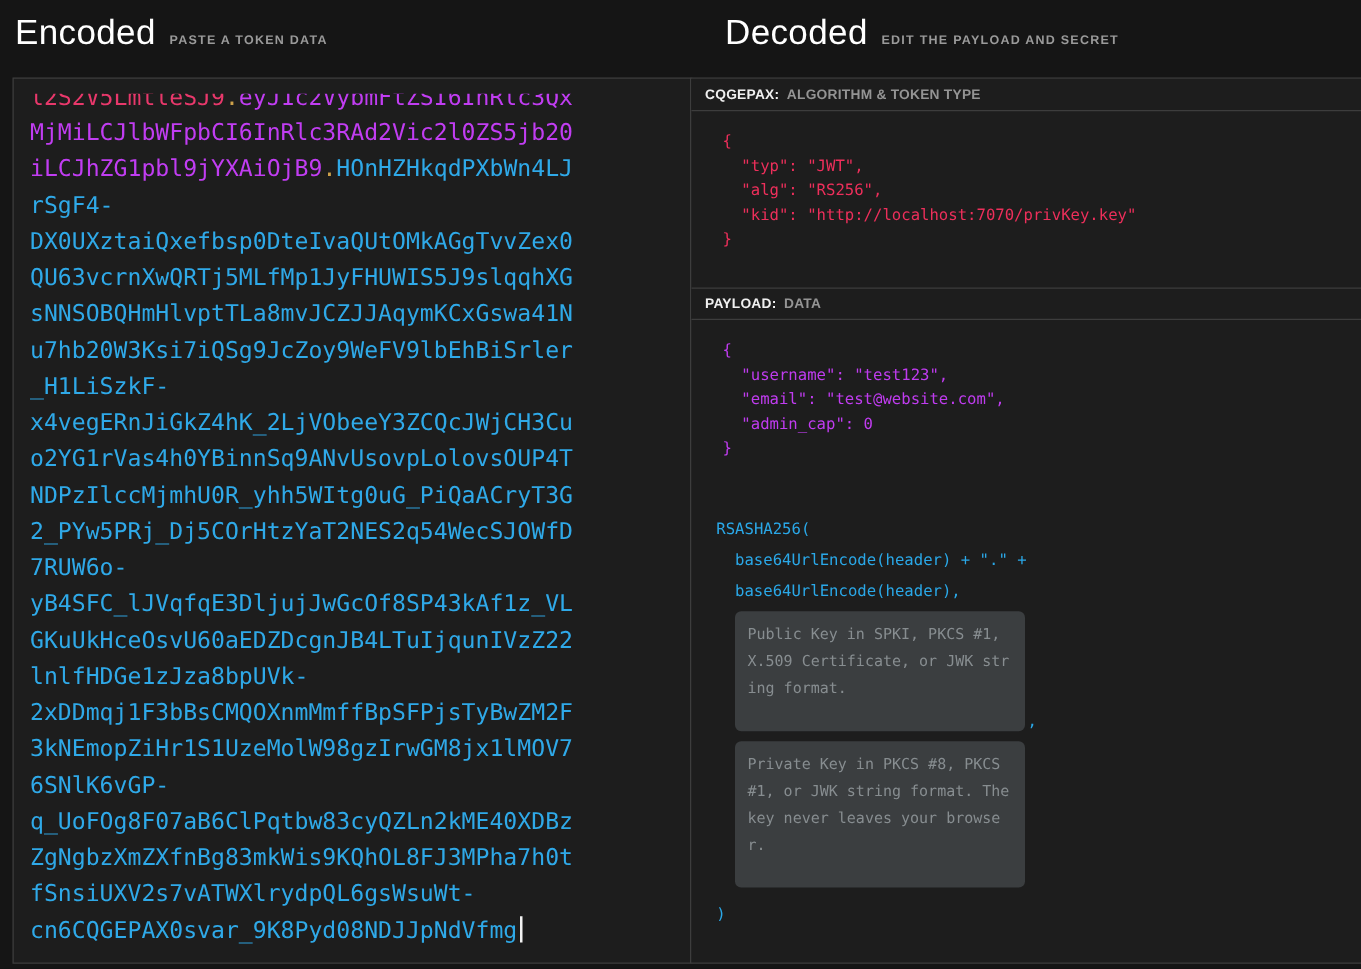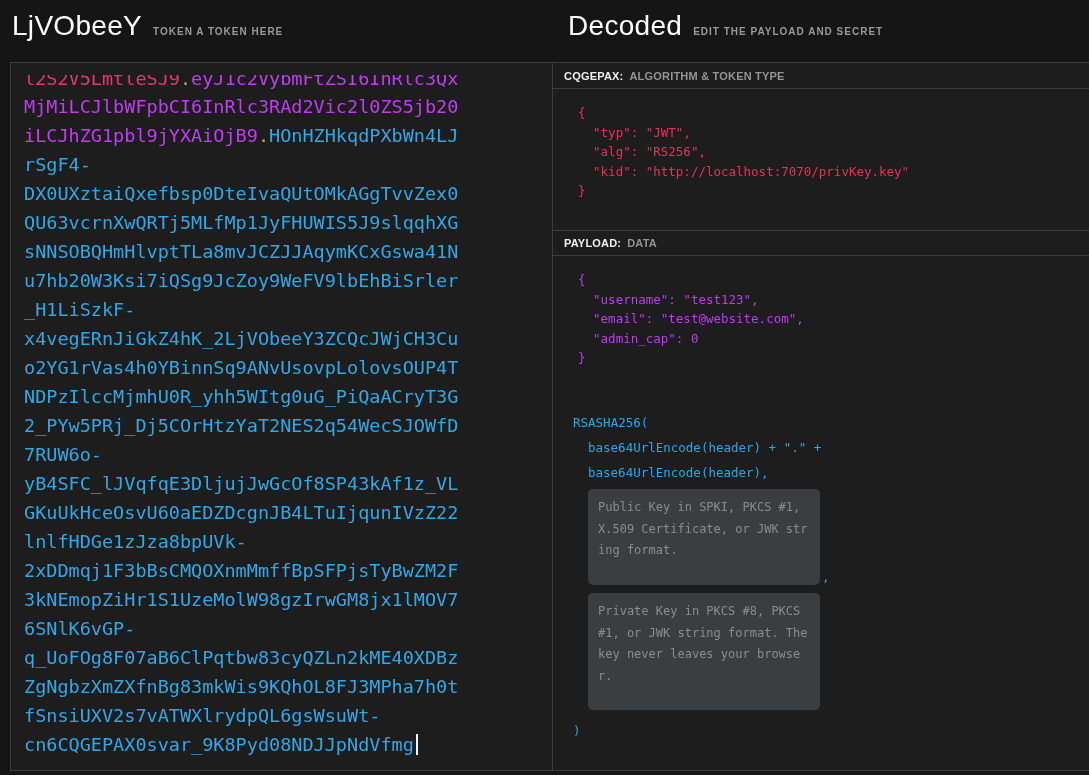--- a/index.html
+++ b/index.html
@@ -60,25 +60,25 @@
   .ta-priv { height:117px; }
   .comma { margin-left:2px; line-height:16px; }
   .close-paren { margin-top:8px; }
 </style>
 </head>
 <body>
 
 <div class="page">
 
   <div class="title-row" style="left:12px;">
-    <span class="big">LjVObeeY</span>
-    <span class="sub">TOKEN A TOKEN HERE</span>
+    <span class="big">Encoded</span>
+    <span class="sub">PASTE A TOKEN DATA</span>
   </div>
 
-  <div class="title-row" style="left:568px;">
+  <div class="title-row" style="left:580px;">
     <span class="big">Decoded</span>
     <span class="sub">EDIT THE PAYLOAD AND SECRET</span>
   </div>
 
   <div class="box encoded-box">
     <div class="token-lines"><div class="clip"><div class="token-line"><span style="color: rgb(232, 56, 107);">l2S2V5LmtleSJ9</span><span style="color: rgb(205, 161, 74);">.</span><span style="color: rgb(193, 61, 242);">eyJ1c2VybmFtZSI6InRlc3Qx</span></div></div><div class="token-line"><span style="color: rgb(193, 61, 242);">MjMiLCJlbWFpbCI6InRlc3RAd2Vic2l0ZS5jb20</span></div><div class="token-line"><span style="color: rgb(193, 61, 242);">iLCJhZG1pbl9jYXAiOjB9</span><span style="color: rgb(205, 161, 74);">.</span><span style="color: rgb(47, 169, 232);">HOnHZHkqdPXbWn4LJ</span></div><div class="token-line"><span style="color: rgb(47, 169, 232);">rSgF4-</span></div><div class="token-line"><span style="color: rgb(47, 169, 232);">DX0UXztaiQxefbsp0DteIvaQUtOMkAGgTvvZex0</span></div><div class="token-line"><span style="color: rgb(47, 169, 232);">QU63vcrnXwQRTj5MLfMp1JyFHUWIS5J9slqqhXG</span></div><div class="token-line"><span style="color: rgb(47, 169, 232);">sNNSOBQHmHlvptTLa8mvJCZJJAqymKCxGswa41N</span></div><div class="token-line"><span style="color: rgb(47, 169, 232);">u7hb20W3Ksi7iQSg9JcZoy9WeFV9lbEhBiSrler</span></div><div class="token-line"><span style="color: rgb(47, 169, 232);">_H1LiSzkF-</span></div><div class="token-line"><span style="color: rgb(47, 169, 232);">x4vegERnJiGkZ4hK_2LjVObeeY3ZCQcJWjCH3Cu</span></div><div class="token-line"><span style="color: rgb(47, 169, 232);">o2YG1rVas4h0YBinnSq9ANvUsovpLolovsOUP4T</span></div><div class="token-line"><span style="color: rgb(47, 169, 232);">NDPzIlccMjmhU0R_yhh5WItg0uG_PiQaACryT3G</span></div><div class="token-line"><span style="color: rgb(47, 169, 232);">2_PYw5PRj_Dj5COrHtzYaT2NES2q54WecSJOWfD</span></div><div class="token-line"><span style="color: rgb(47, 169, 232);">7RUW6o-</span></div><div class="token-line"><span style="color: rgb(47, 169, 232);">yB4SFC_lJVqfqE3DljujJwGcOf8SP43kAf1z_VL</span></div><div class="token-line"><span style="color: rgb(47, 169, 232);">GKuUkHceOsvU60aEDZDcgnJB4LTuIjqunIVzZ22</span></div><div class="token-line"><span style="color: rgb(47, 169, 232);">lnlfHDGe1zJza8bpUVk-</span></div><div class="token-line"><span style="color: rgb(47, 169, 232);">2xDDmqj1F3bBsCMQOXnmMmffBpSFPjsTyBwZM2F</span></div><div class="token-line"><span style="color: rgb(47, 169, 232);">3kNEmopZiHr1S1UzeMolW98gzIrwGM8jx1lMOV7</span></div><div class="token-line"><span style="color: rgb(47, 169, 232);">6SNlK6vGP-</span></div><div class="token-line"><span style="color: rgb(47, 169, 232);">q_UoFOg8F07aB6ClPqtbw83cyQZLn2kME40XDBz</span></div><div class="token-line"><span style="color: rgb(47, 169, 232);">ZgNgbzXmZXfnBg83mkWis9KQhOL8FJ3MPha7h0t</span></div><div class="token-line"><span style="color: rgb(47, 169, 232);">fSnsiUXV2s7vATWXlrydpQL6gsWsuWt-</span></div><div class="token-line"><span style="color: rgb(47, 169, 232);">cn6CQGEPAX0svar_9K8Pyd08NDJJpNdVfmg</span><span class="caret"></span></div></div>
   </div>
 
   <div class="box decoded-box">
 

